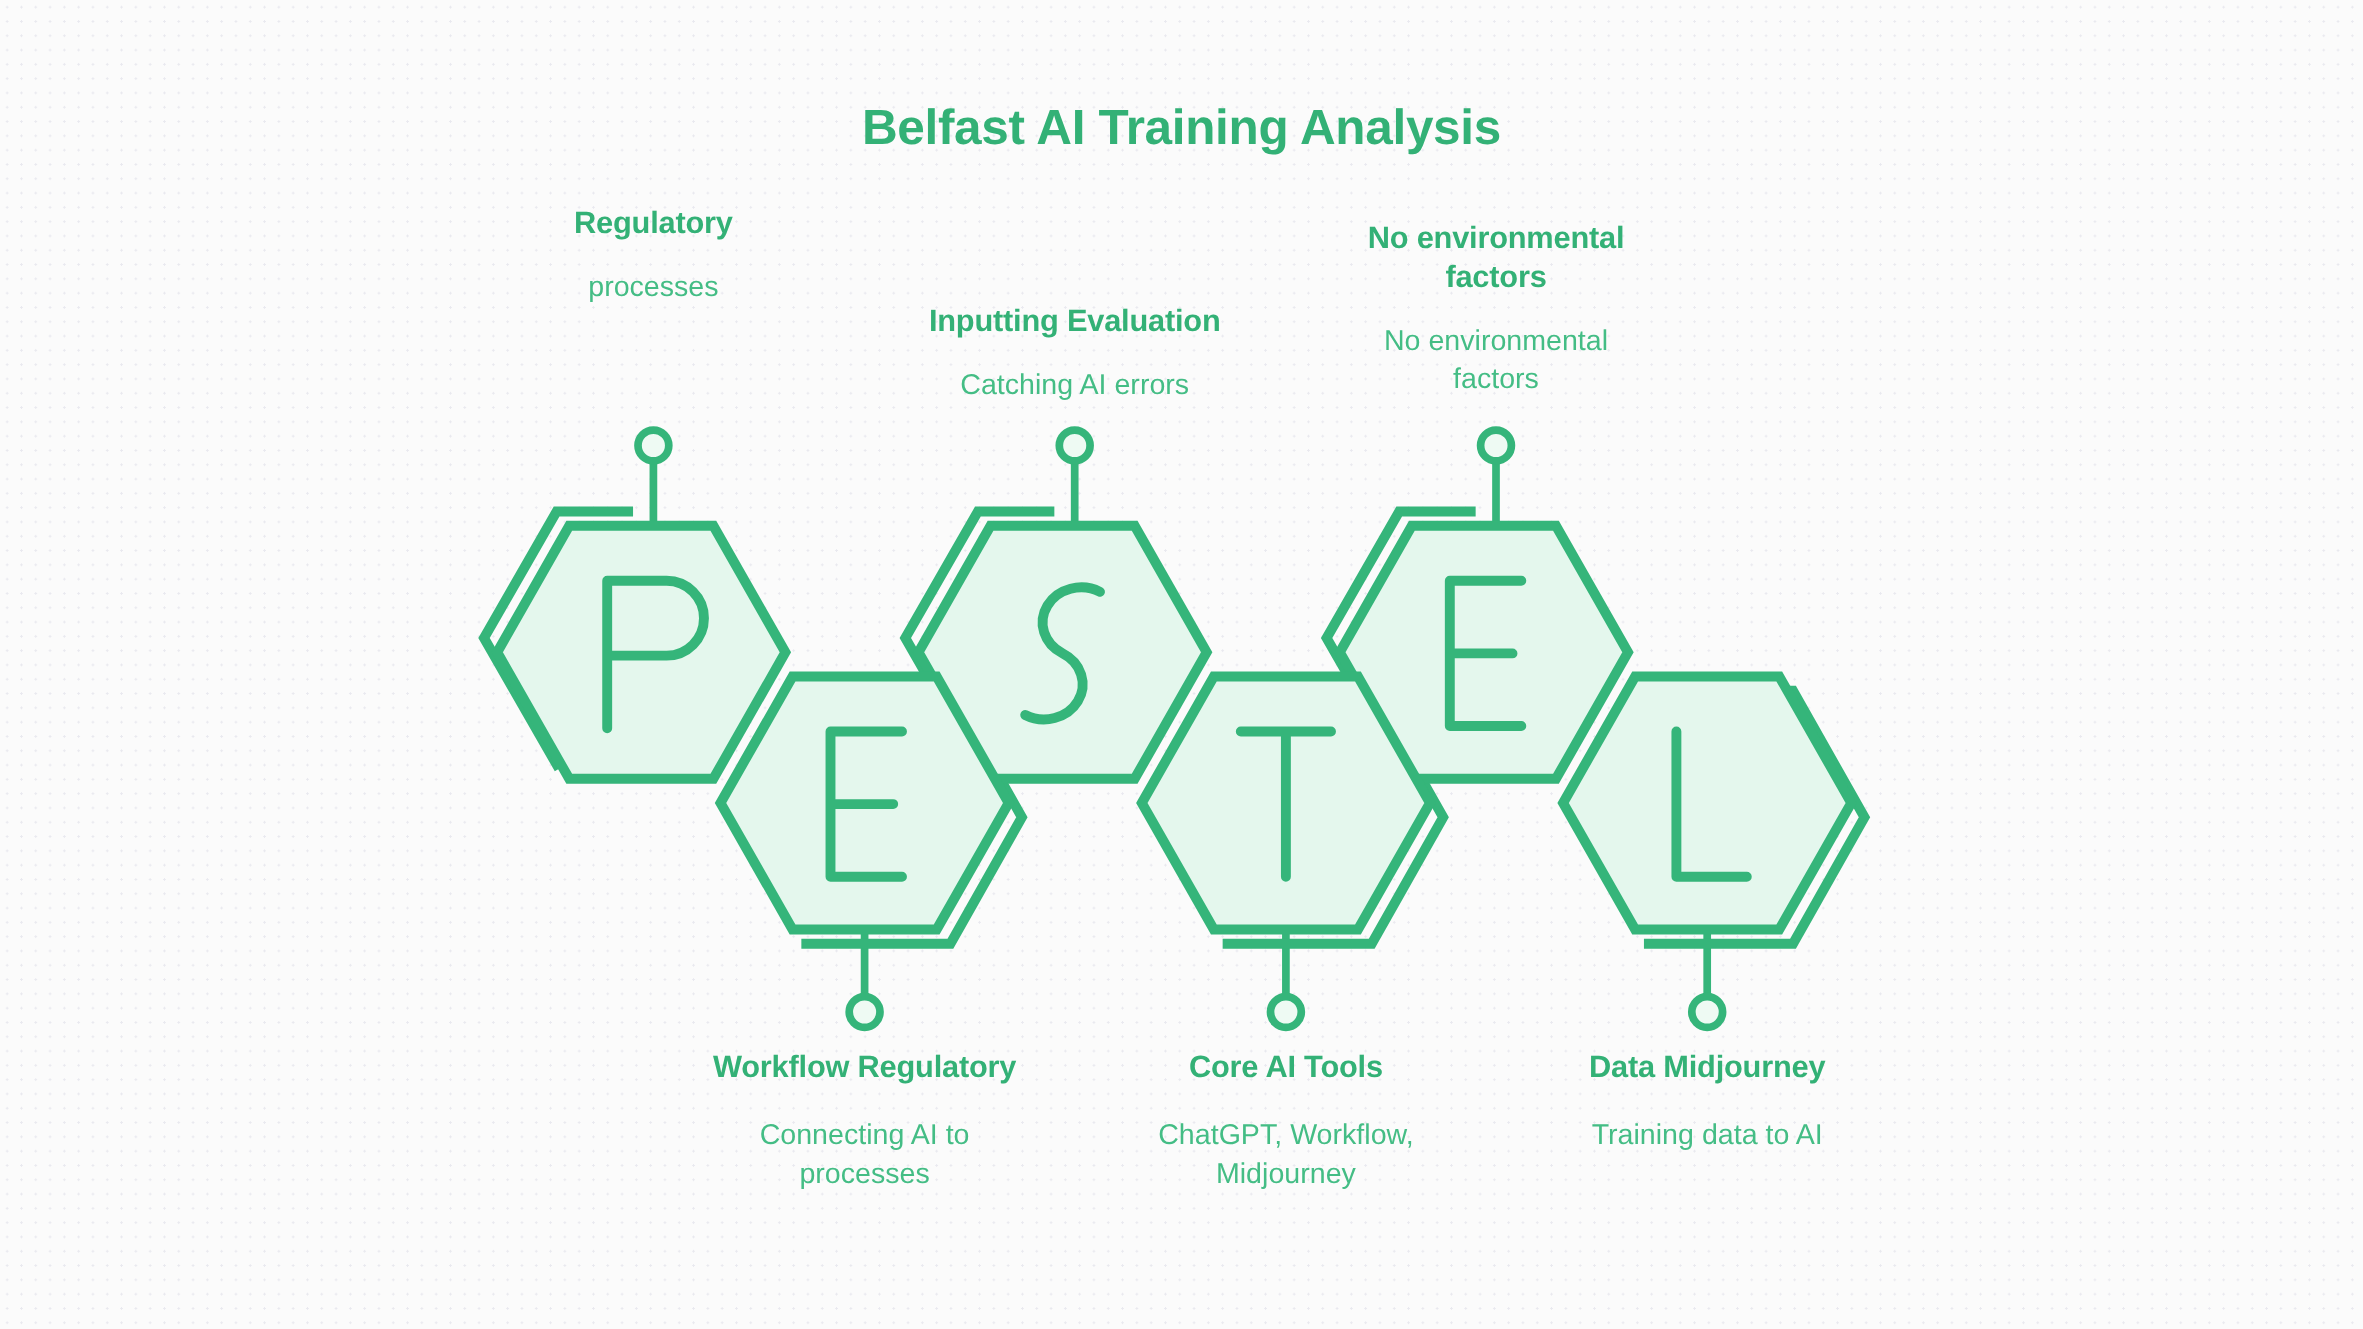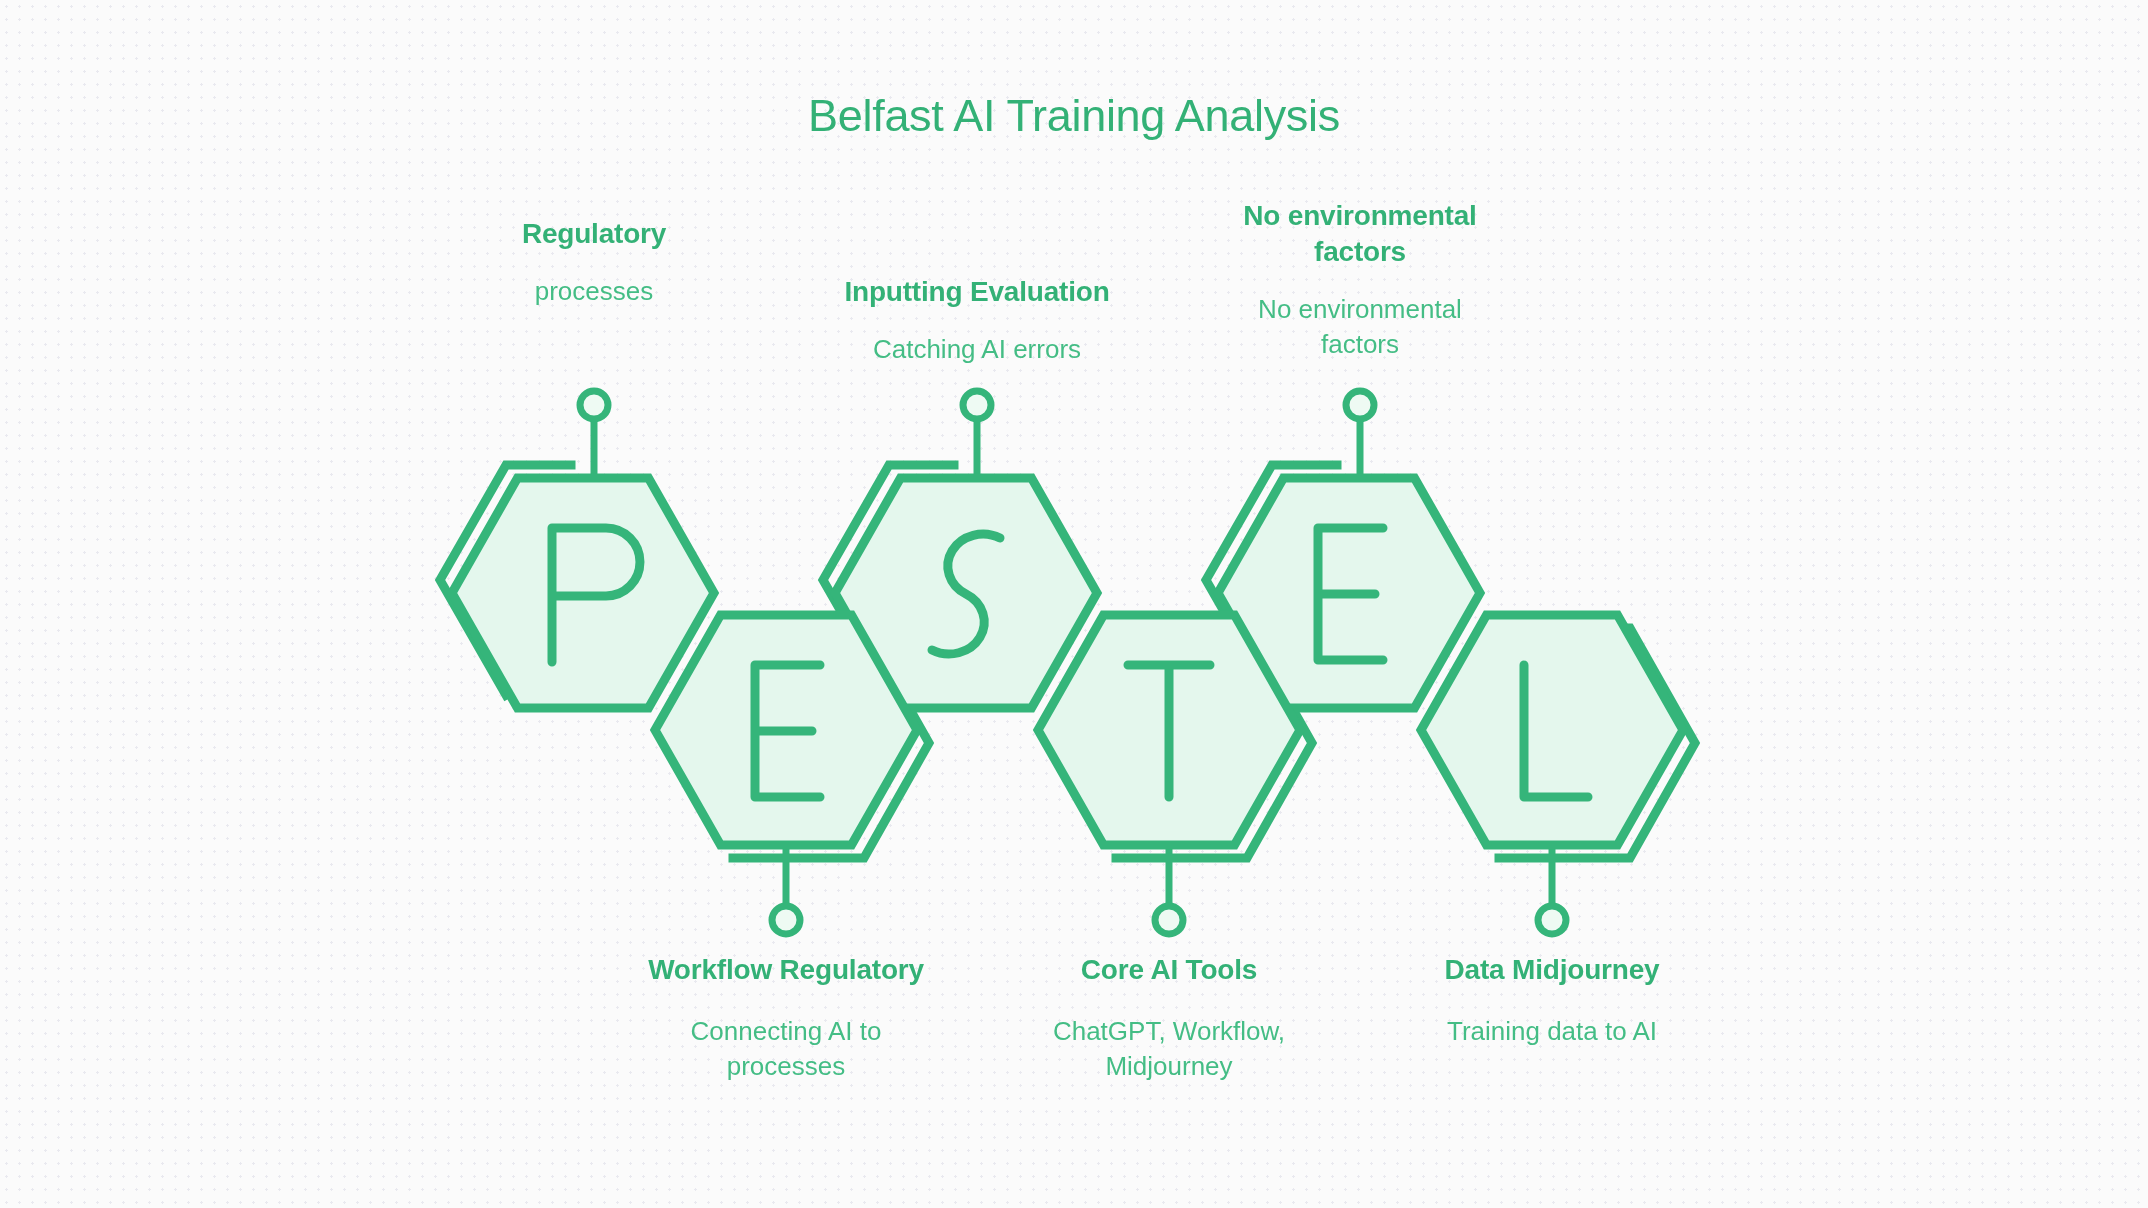--- a/index.html
+++ b/index.html
@@ -50,21 +50,21 @@
   }
   .gap-sm { height: 22px; }
   .gap-md { height: 26px; }
   #page-title {
     position: absolute;
     left: 0;
     right: 0;
     top: 90px;
     text-align: center;
     font-size: 45px;
-    font-weight: normal;
+    font-weight: bold;
     color: #33b176;
     letter-spacing: -0.3px;
   }
 </style>
 </head>
 <body>
 
 <div id="stage">
 
   <div id="page-title">Belfast AI Training Analysis</div>
@@ -147,21 +147,21 @@
       <path d="M 1383,528 L 1318,528 L 1318,594 L 1375,594 M 1318,594 L 1318,660 L 1383,660"></path>
 
       <path d="M 820,665 L 755,665 L 755,731 L 812,731 M 755,731 L 755,797 L 820,797"></path>
 
       <path d="M 1128,665 L 1210,665 M 1169,665 L 1169,797"></path>
 
       <path d="M 1524,665 L 1524,797 L 1588,797"></path>
     </g>
   </svg>
 
-  <div class="label-block" style="left:394px; top:216px; width:400px;">
+  <div class="label-block" style="left:394px; top:185px; width:400px;">
     <div class="label-title">
       <div>Regulatory</div>
     </div>
     <div class="gap-sm"></div>
     <div class="label-desc">
       <div>processes</div>
     </div>
   </div>
 
   <div class="label-block" style="left:777px; top:274px; width:400px;">

